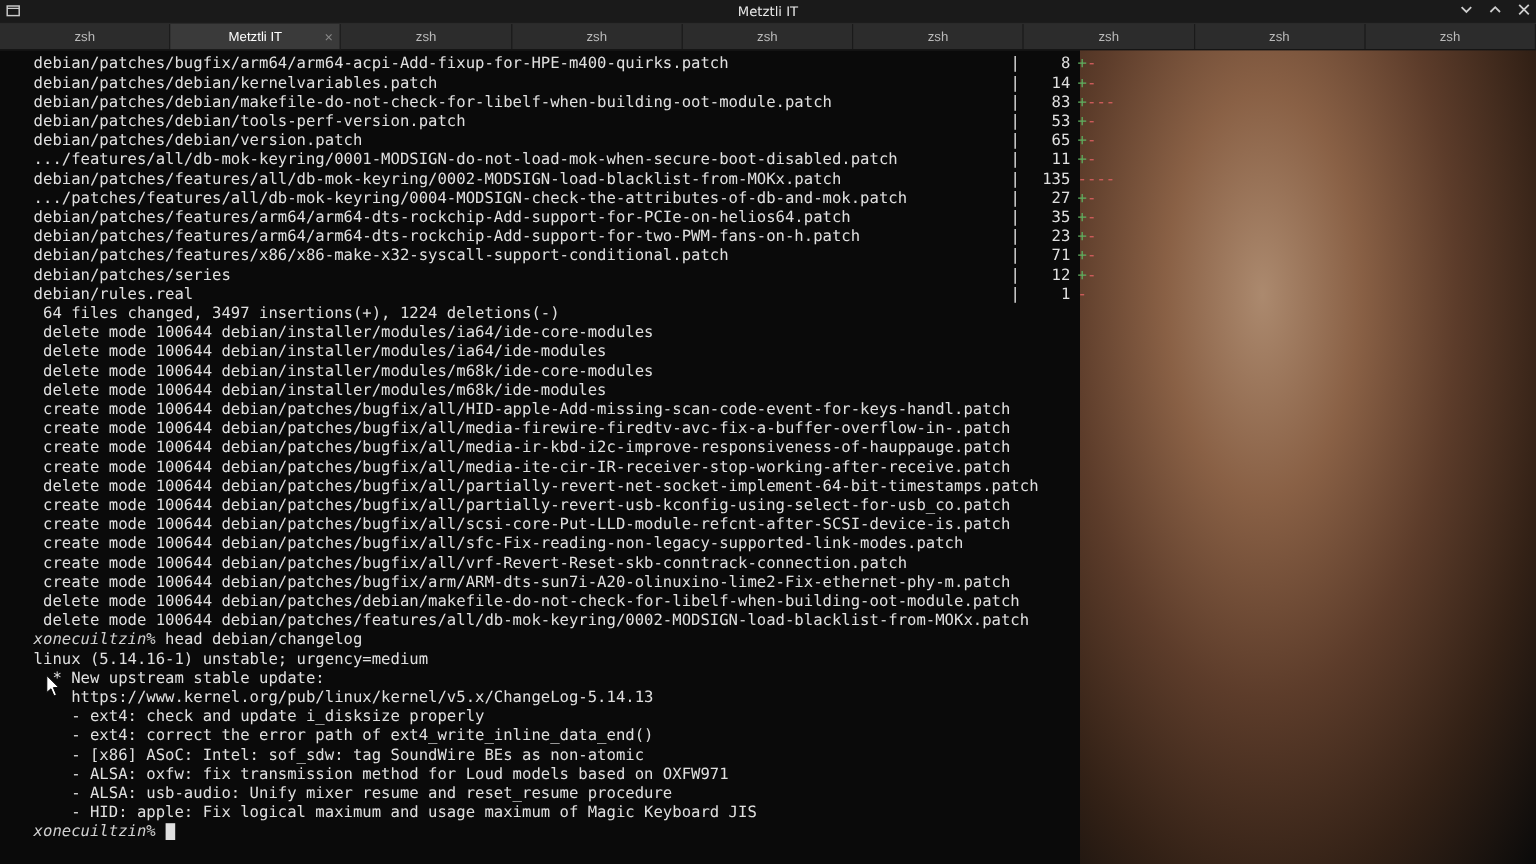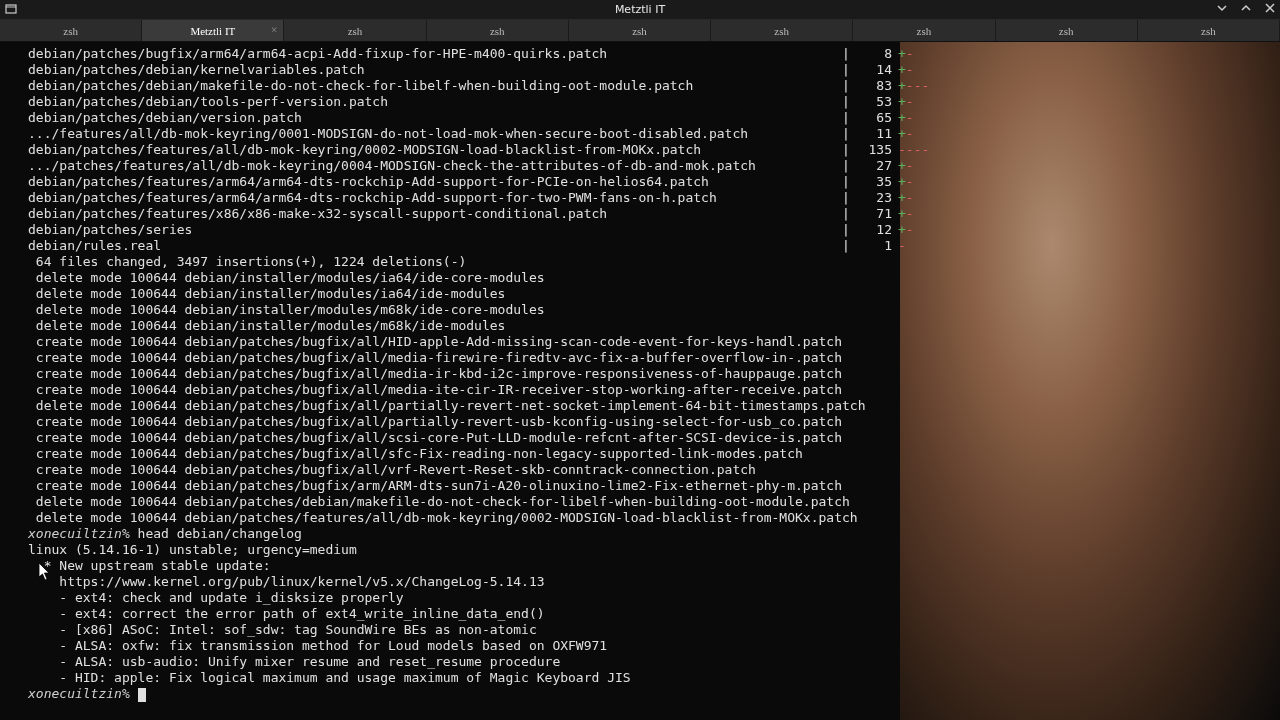--- a/index.html
+++ b/index.html
@@ -42,21 +42,21 @@
   background: #2c2c2c;
   display: flex;
   border-bottom: 1px solid #111;
 }
 .tab {
   flex: 1;
   display: flex;
   align-items: center;
   justify-content: center;
   color: #bbb;
-  font-family: Liberation Serif, serif;
+  font-family: Liberation Sans, sans-serif;
   font-size: 11px;
   border-right: 1px solid #1a1a1a;
   position: relative;
   cursor: pointer;
 }
 .tab.active { background: #3a3a3a; color: #fff; }
 .tab .close { position: absolute; right: 6px; color: #888; font-size: 12px;}
 .terminal {
   position: relative;
   z-index: 1;

